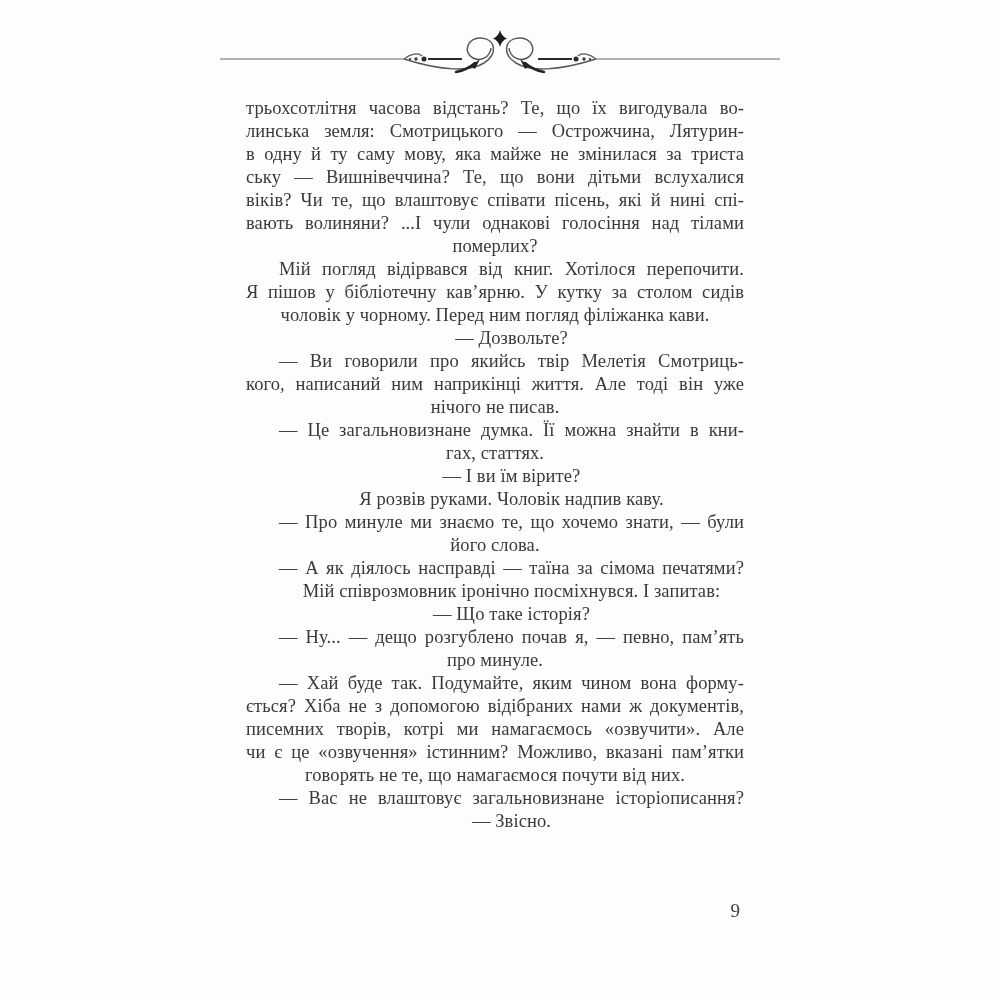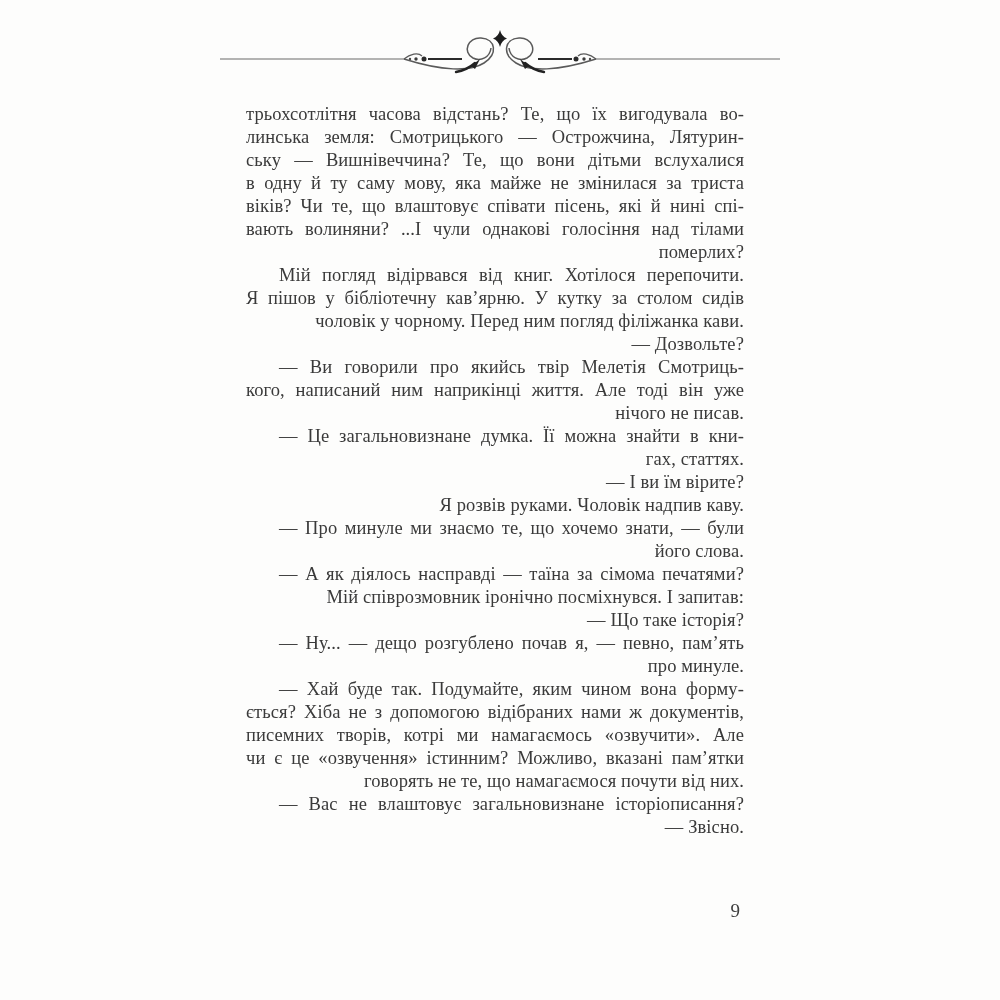--- a/index.html
+++ b/index.html
@@ -11,26 +11,26 @@
   .page{
     position:relative;width:1000px;height:1000px;overflow:hidden;
     background:
       radial-gradient(150% 130% at 50% 42%, rgba(255,255,255,0) 55%, rgba(60,55,50,0.05) 100%),
       #fdfdfc;
   }
   .ornament{
     position:absolute;left:218px;top:28px;width:564px;height:54px;
   }
   .textblock{
-    position:absolute;left:246px;top:103px;width:498px;
+    position:absolute;left:246px;top:97px;width:498px;
     font-size:18.5px;line-height:23px;color:#3a3a3a;
     letter-spacing:0.1px;
   }
   .textblock p{margin:0;padding:0;}
-  .line{text-align:right;white-space:normal;}
+  .line{text-align:center;white-space:normal;}
   .line.j{text-align:justify;text-align-last:justify;}
   .line.ind{padding-left:33px;}
   .pageno{
     position:absolute;left:246px;top:900px;width:494px;
     text-align:right;font-size:19px;color:#3f3f3f;
   }
 </style>
 </head>
 <body>
 
@@ -64,22 +64,22 @@
     <path d="M326,44 Q315,42 307,35" fill="none" stroke="#222" stroke-width="2.4" stroke-linecap="round"></path>
     <path d="M311,38 L302,31 L307,41 Z" fill="#222"></path>
   </svg>
 
   <div class="textblock">
 
     <p>
       </p>
       <div class="line j">трьохсотлітня часова відстань? Те, що їх вигодувала во-</div>
       <div class="line j">линська земля: Смотрицького — Острожчина, Лятурин-</div>
+      <div class="line j">в одну й ту саму мову, яка майже не змінилася за триста</div>
       <div class="line j">ську — Вишнівеччина? Те, що вони дітьми вслухалися</div>
-      <div class="line j">в одну й ту саму мову, яка майже не змінилася за триста</div>
       <div class="line j">віків? Чи те, що влаштовує співати пісень, які й нині спі-</div>
       <div class="line j">вають волиняни? ...І чули однакові голосіння над тілами</div>
       <div class="line">померлих?</div>
     <p></p>
 
     <p>
       </p>
       <div class="line j ind">Мій погляд відірвався від книг. Хотілося перепочити.</div>
       <div class="line j">Я пішов у бібліотечну кав’ярню. У кутку за столом сидів</div>
       <div class="line">чоловік у чорному. Перед ним погляд філіжанка кави.</div>

